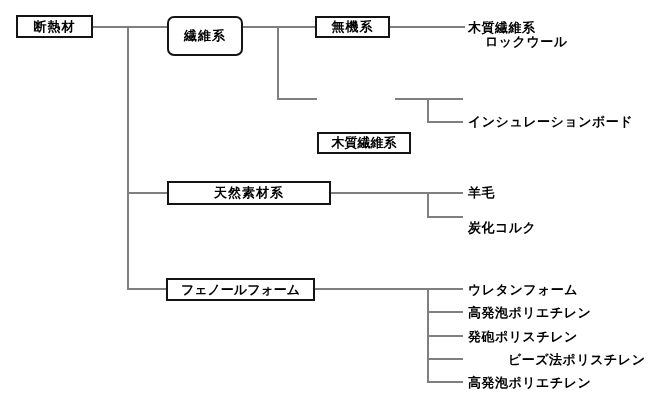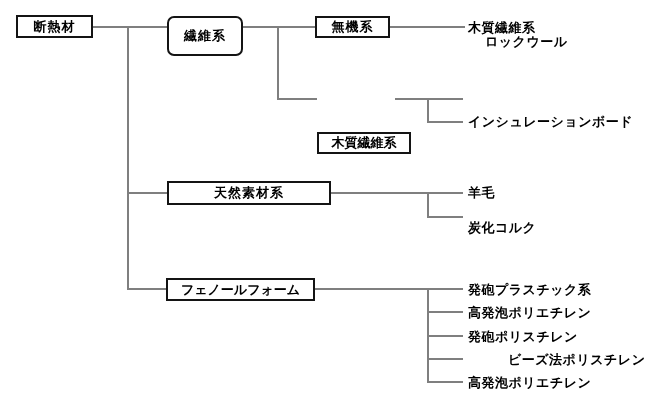--- a/index.html
+++ b/index.html
@@ -78,19 +78,19 @@
   <div class="box" style="left:315px; top:16px;  width:75px;  height:22px;">無機系</div>
   <div class="box" style="left:317px; top:88px;  width:94px;  height:22px; letter-spacing:0;margin-top:44px;">木質繊維系</div>
   <div class="box" style="left:167px; top:181px; width:164px; height:24px;">天然素材系</div>
   <div class="box" style="left:166px; top:278px; width:149px; height:23px; letter-spacing:0;">フェノールフォーム</div>
 
   <div class="leaf" style="left:468px; top:20px;">木質繊維系</div>
   <div class="leaf" style="left:468px; top:34px;margin-left:17px;">ロックウール</div>
   <div class="leaf" style="left:468px; top:114px;text-align:center;">インシュレーションボード</div>
   <div class="leaf" style="left:468px; top:185px;">羊毛</div>
   <div class="leaf" style="left:468px; top:220px;">炭化コルク</div>
-  <div class="leaf" style="left:468px; top:282px;">発砲プラスチック系</div>
+  <div class="leaf" style="left:468px; top:282px;">ウレタンフォーム</div>
   <div class="leaf" style="left:468px; top:305px;">高発泡ポリエチレン</div>
   <div class="leaf" style="left:468px; top:329px;text-align:right;">発砲ポリスチレン</div>
   <div class="leaf" style="left:468px; top:352px;margin-left:40px;">ビーズ法ポリスチレン</div>
   <div class="leaf" style="left:468px; top:375px;">高発泡ポリエチレン</div>
 
 </div>
 
 </body></html>

